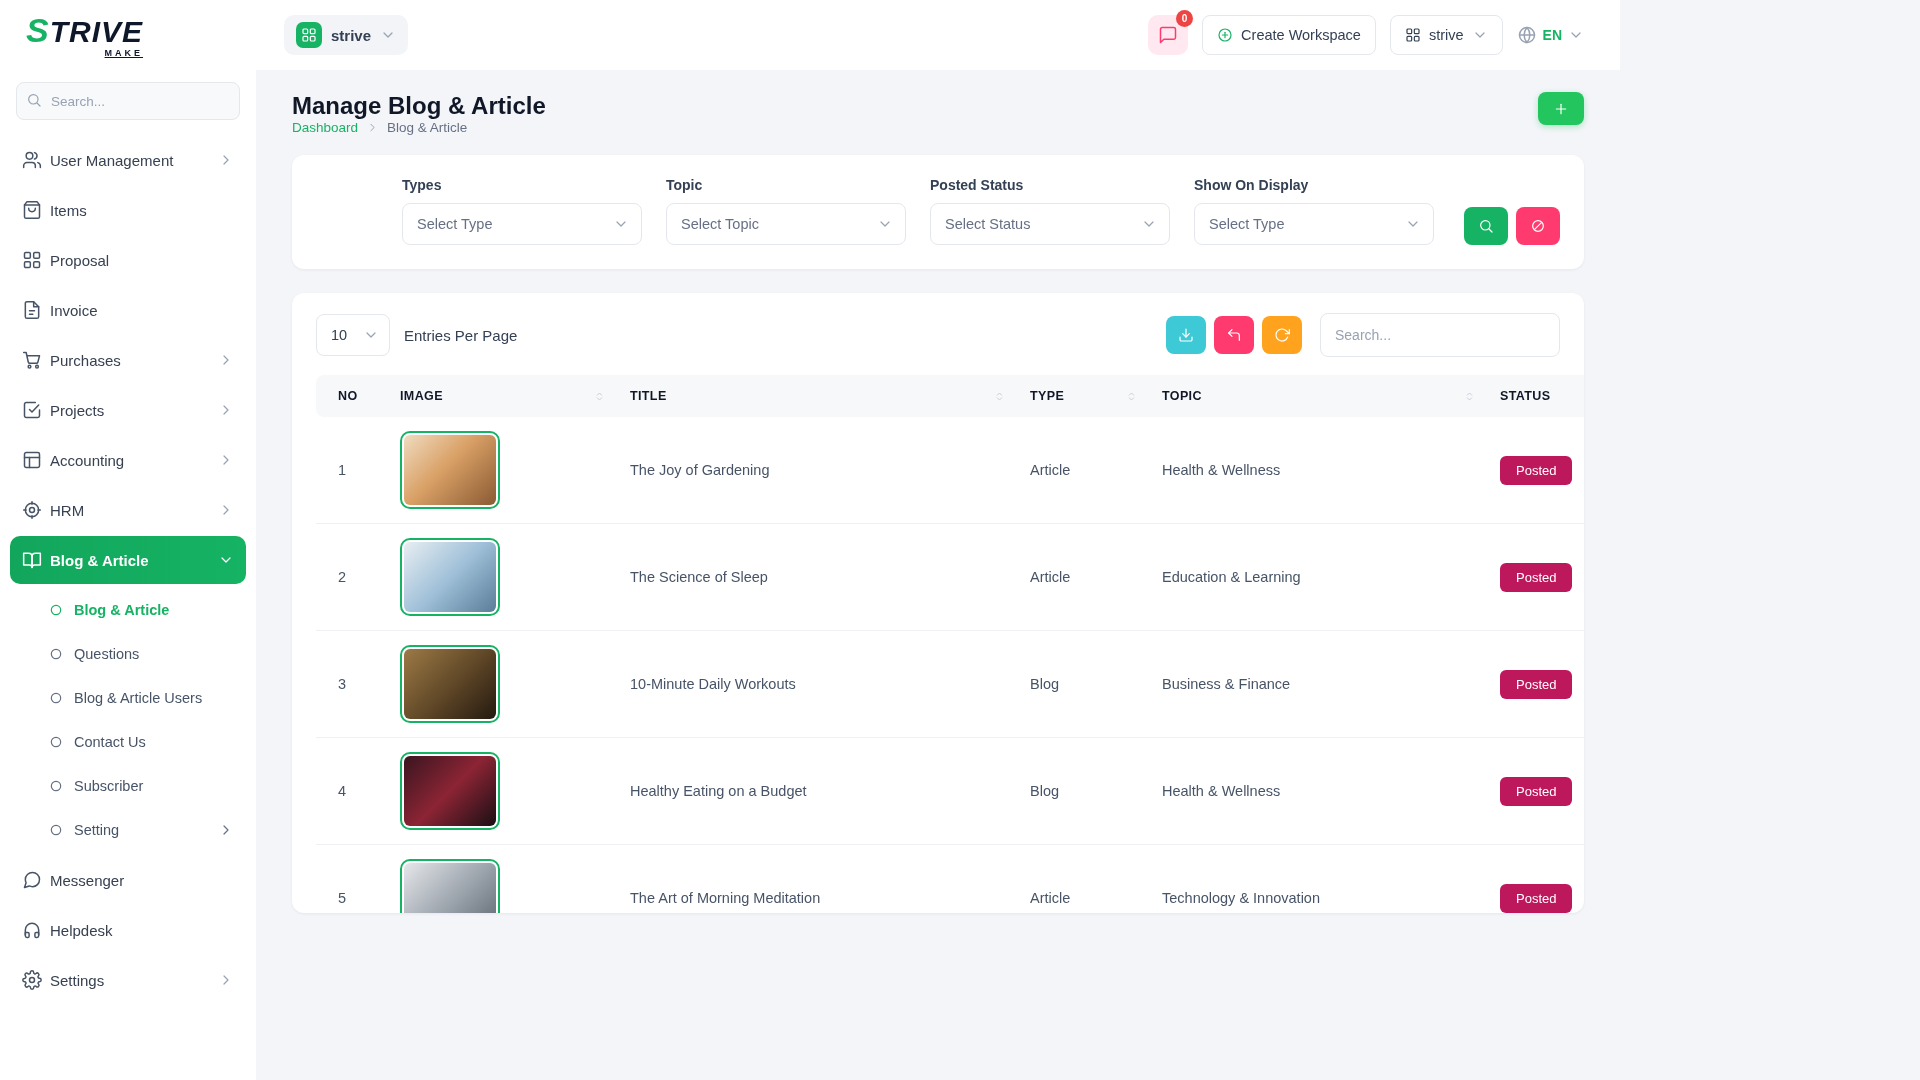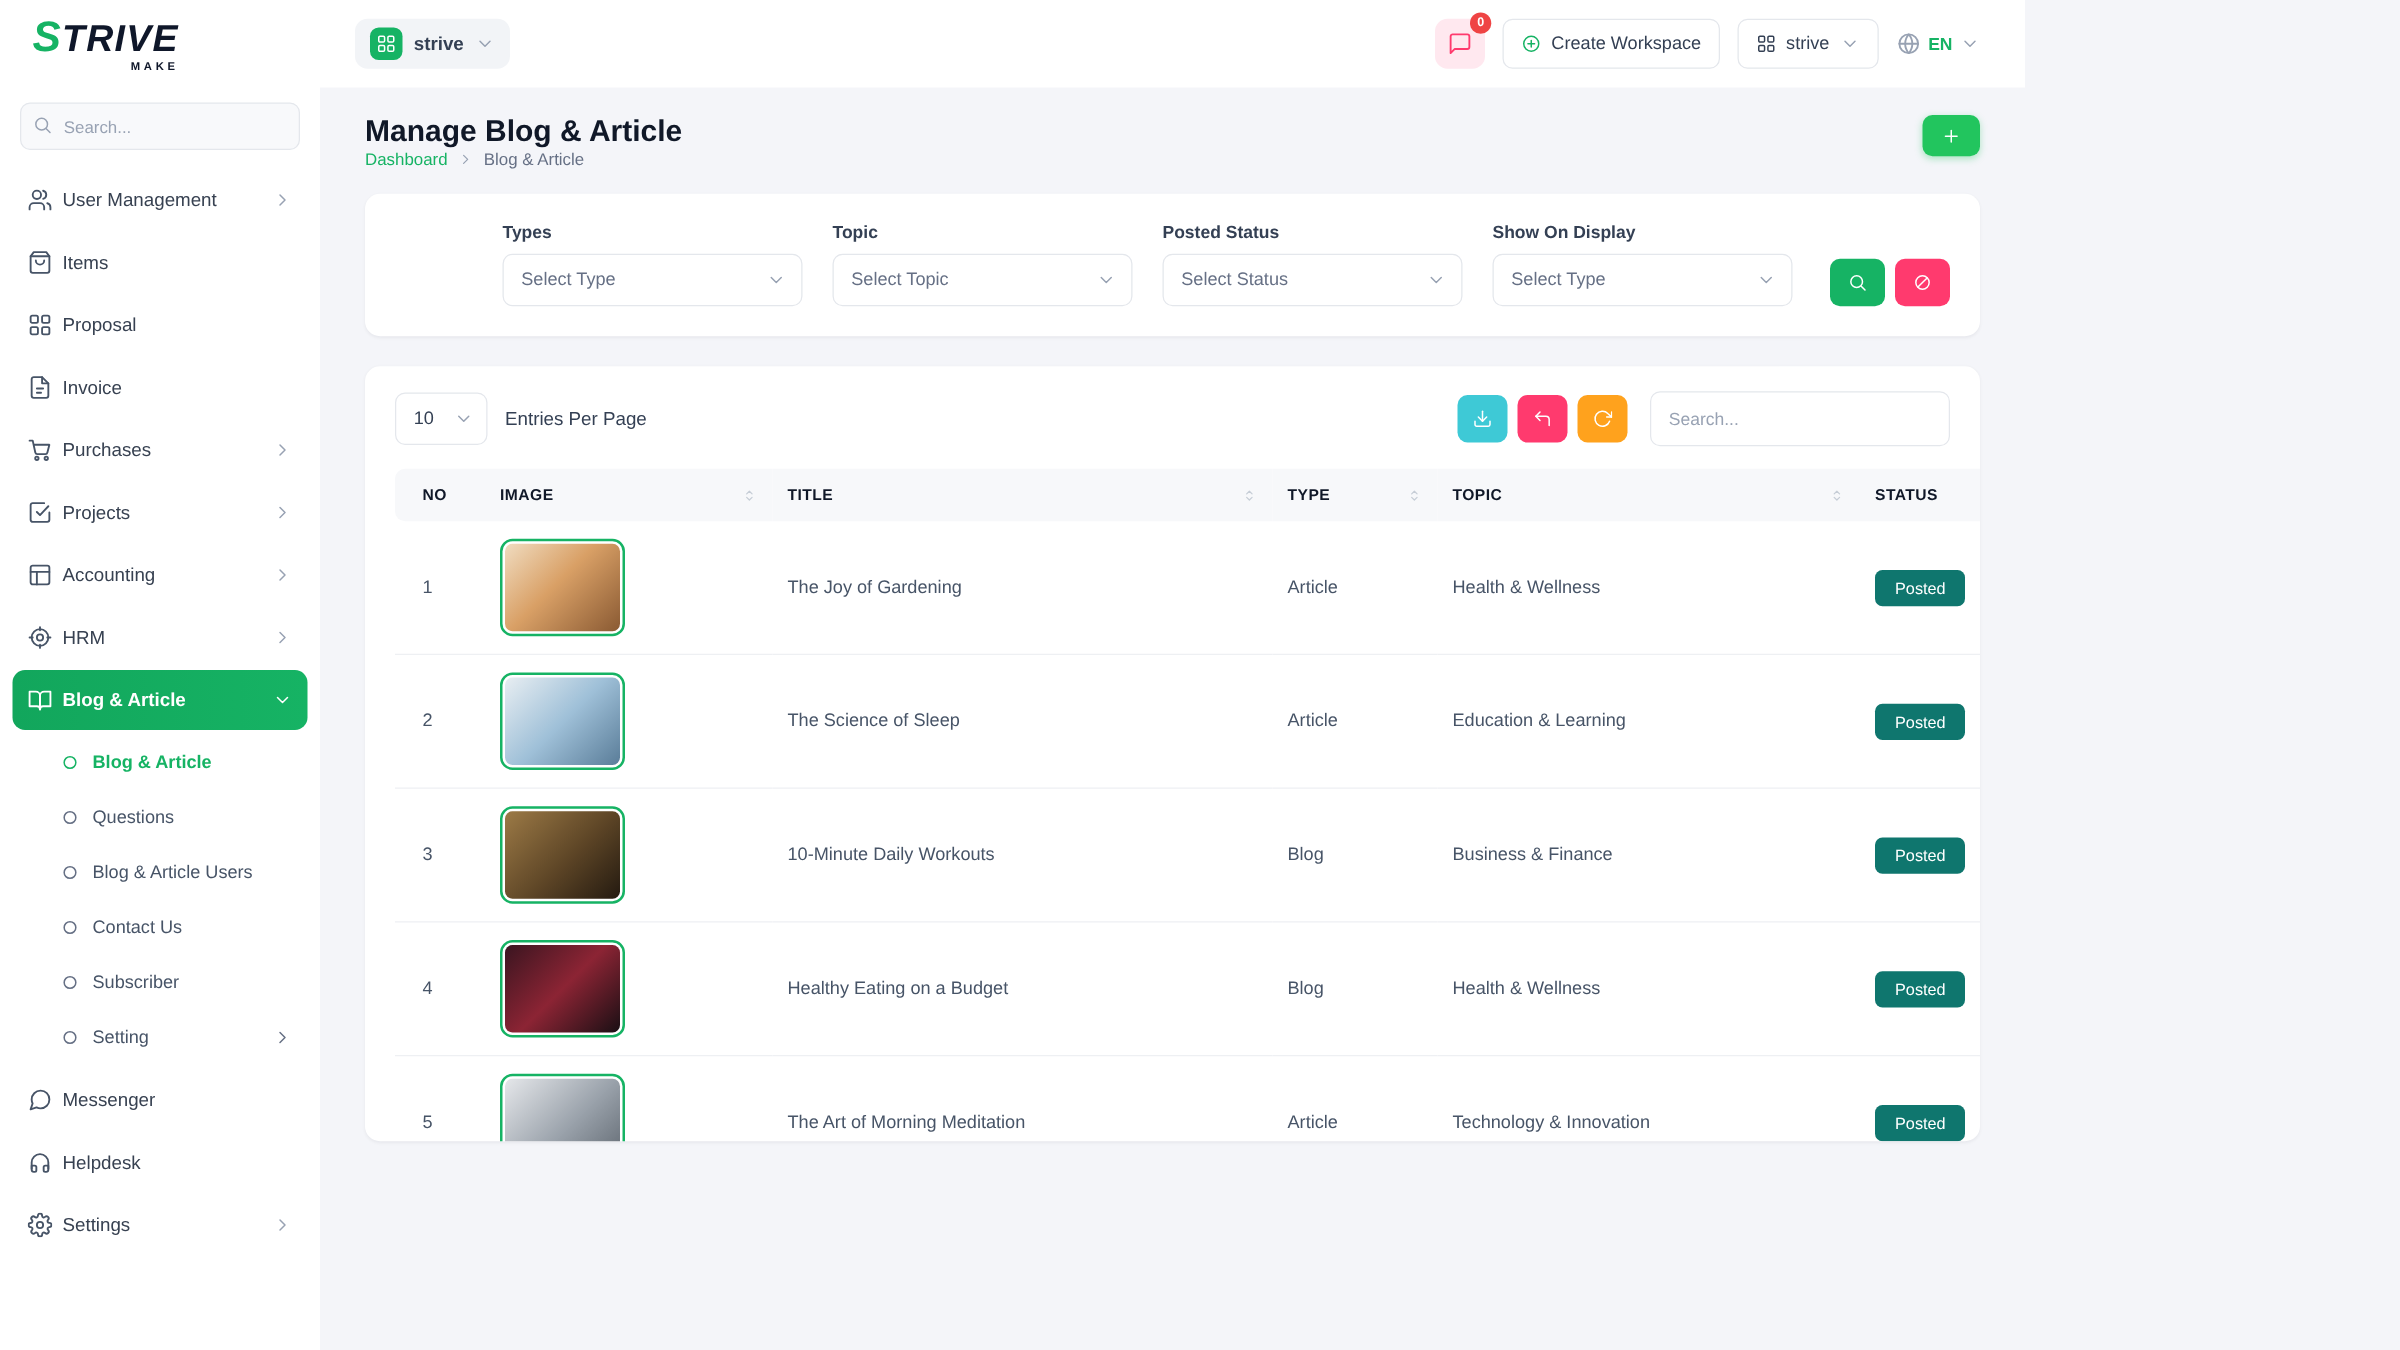--- a/index.html
+++ b/index.html
@@ -14,21 +14,21 @@
   svg.ic-xs { width:13px; height:13px; }
 
   .app { display:flex; width:1620px; height:1080px; }
 
   
   .sidebar { width:256px; background:#fff; height:1080px; flex:none; overflow:hidden; display:flex; flex-direction:column; }
   .logo { height:70px; display:flex; align-items:center; padding-left:26px; cursor:pointer; }
   .logo-stack { display:flex; flex-direction:column; line-height:1; }
   .logo-main { font-size:30px; font-weight:800; font-style:italic; letter-spacing:1px; color:#0f172a; }
   .logo-first { color:#16b364; font-size:34px; }
-  .logo-sub { font-size:9px; letter-spacing:3px; color:#0f172a; align-self:flex-end; margin-top:2px; font-weight:700; }
+  .logo-sub { font-size:9px; letter-spacing:3px; color:#0f172a; align-self:flex-end; margin-top:2px; font-weight:700;text-decoration:underline; }
   .side-search { position:relative; margin:12px 16px 14px; }
   .side-search input { width:100%; height:38px; border:1px solid #e4e7ec; background:#f8f9fb; border-radius:8px; padding:0 12px 0 34px; font-size:13.5px; color:#344054; outline:none; font-family:inherit; }
   .side-search input::placeholder { color:#98a2b3; }
   .side-search .sicon { position:absolute; left:10px; top:10px; color:#98a2b3; }
   .nav { padding:0 10px; flex:1; }
   .nav-item { display:flex; align-items:center; gap:8px; height:48px; margin:2px 0; padding:0 12px; border-radius:10px; cursor:pointer; color:#475467; }
   .nav-item .nav-label { font-size:15px; font-weight:500; color:#374151; flex:1; }
   .nav-item .nav-chevron { color:#98a2b3; }
   .nav-item.active { background:linear-gradient(90deg,#12a65c,#16b364); color:#fff; }
   .nav-item.active .nav-label { color:#fff; font-weight:600; }
@@ -95,21 +95,21 @@
   .sort-ic { color:#c6cdd6; }
   .data-table tbody td { padding:14px 12px; border-bottom:1px solid #eef0f3; font-size:14.5px; color:#475467; vertical-align:middle; }
   .data-table tbody td:first-child { padding-left:22px; }
   .thumb { width:100px; height:78px; border:2px solid #16b364; border-radius:10px; padding:2px; background:#fff; cursor:pointer; }
   .thumb-img { width:100%; height:100%; border-radius:6px; }
   .thumb-1 { background:linear-gradient(135deg,#f0dcc0 0%,#d9a066 45%,#8a5a33 100%); }
   .thumb-2 { background:linear-gradient(135deg,#e8eef2 0%,#9fc0d8 50%,#5a7d99 100%); }
   .thumb-3 { background:linear-gradient(135deg,#9c7a46 0%,#5d4526 55%,#241a10 100%); }
   .thumb-4 { background:linear-gradient(135deg,#3a1520 0%,#8c2434 50%,#1a0f14 100%); }
   .thumb-5 { background:linear-gradient(135deg,#e5e7ea 0%,#9aa2ab 55%,#5f6770 100%); }
-  .badge { display:inline-block; background:#0f766e; color:#fff; font-size:13px; font-weight:500; border-radius:6px; padding:7px 16px; }
+  .badge { display:inline-block; background:#be185d; color:#fff; font-size:13px; font-weight:500; border-radius:6px; padding:7px 16px; }
   .actions { display:flex; gap:8px; }
   .abtn { width:36px; height:31px; border:none; border-radius:8px; color:#fff; display:flex; align-items:center; justify-content:center; cursor:pointer; }
   .a-view { background:#ffa21d; }
   .a-edit { background:#41c3ea; }
   .a-del { background:#ff3a6e; }
   .hidden-defs { position:absolute; width:0; height:0; overflow:hidden; }
 </style>
 </head>
 <body>
 

